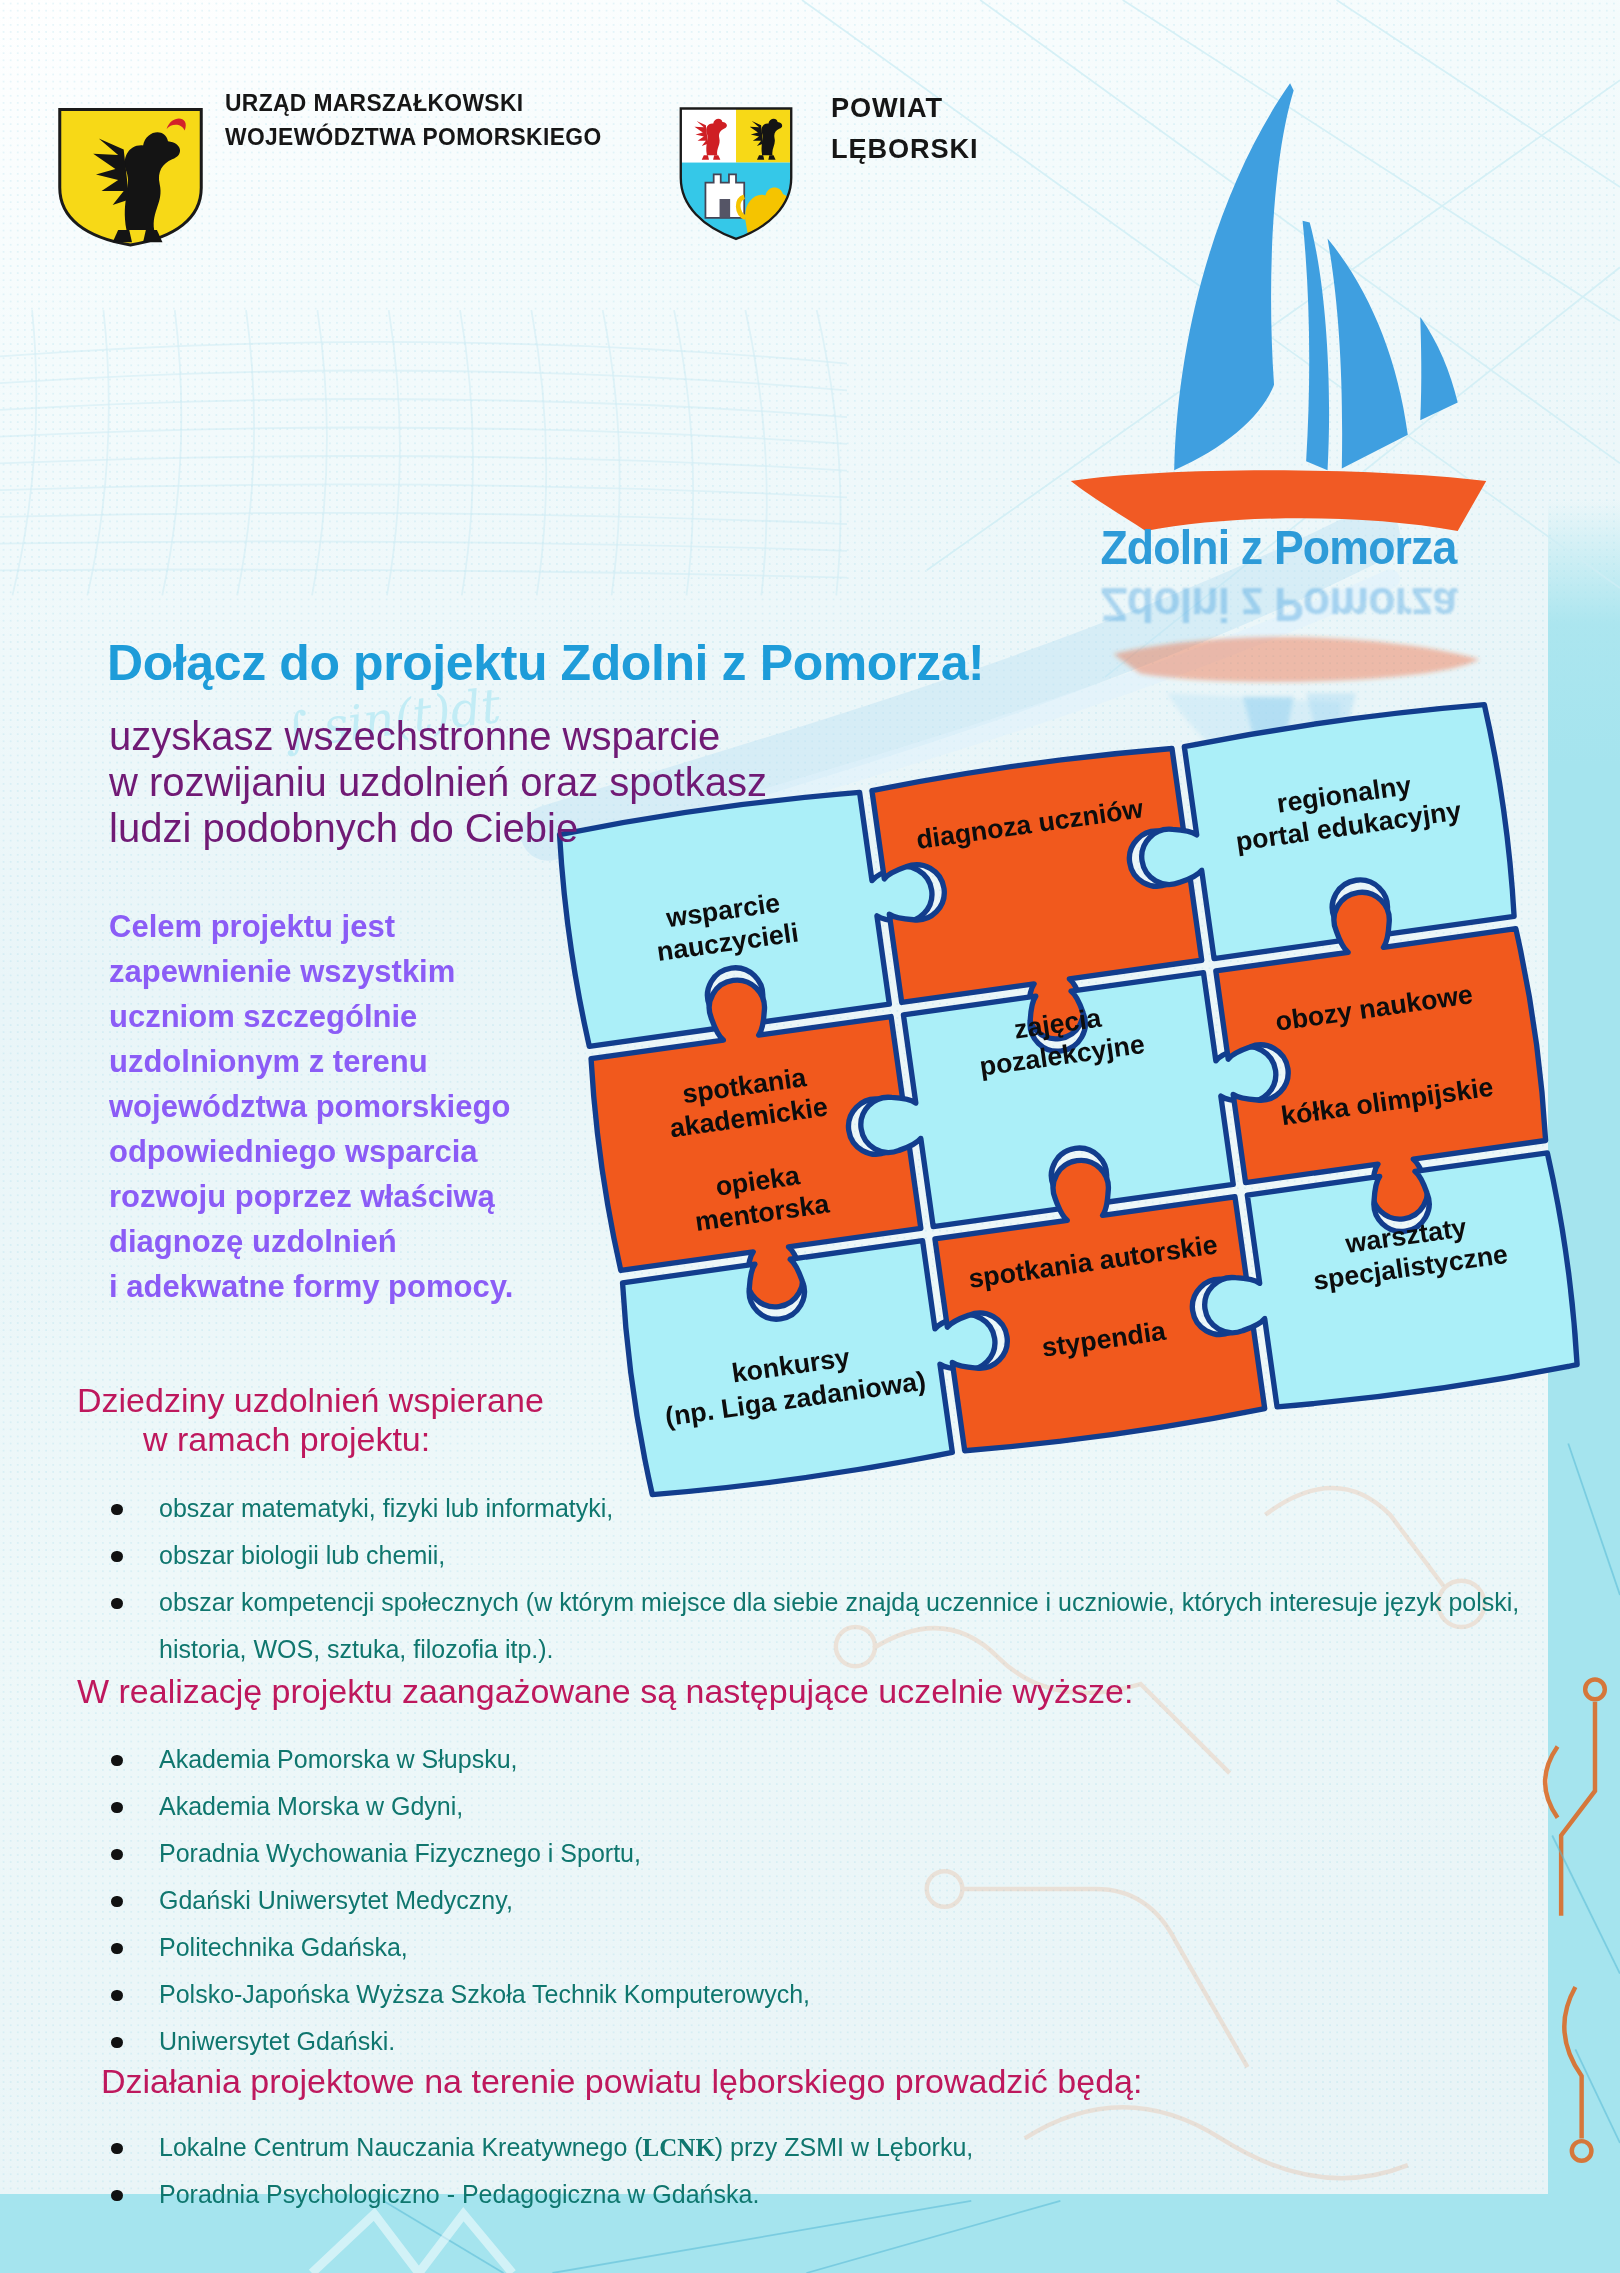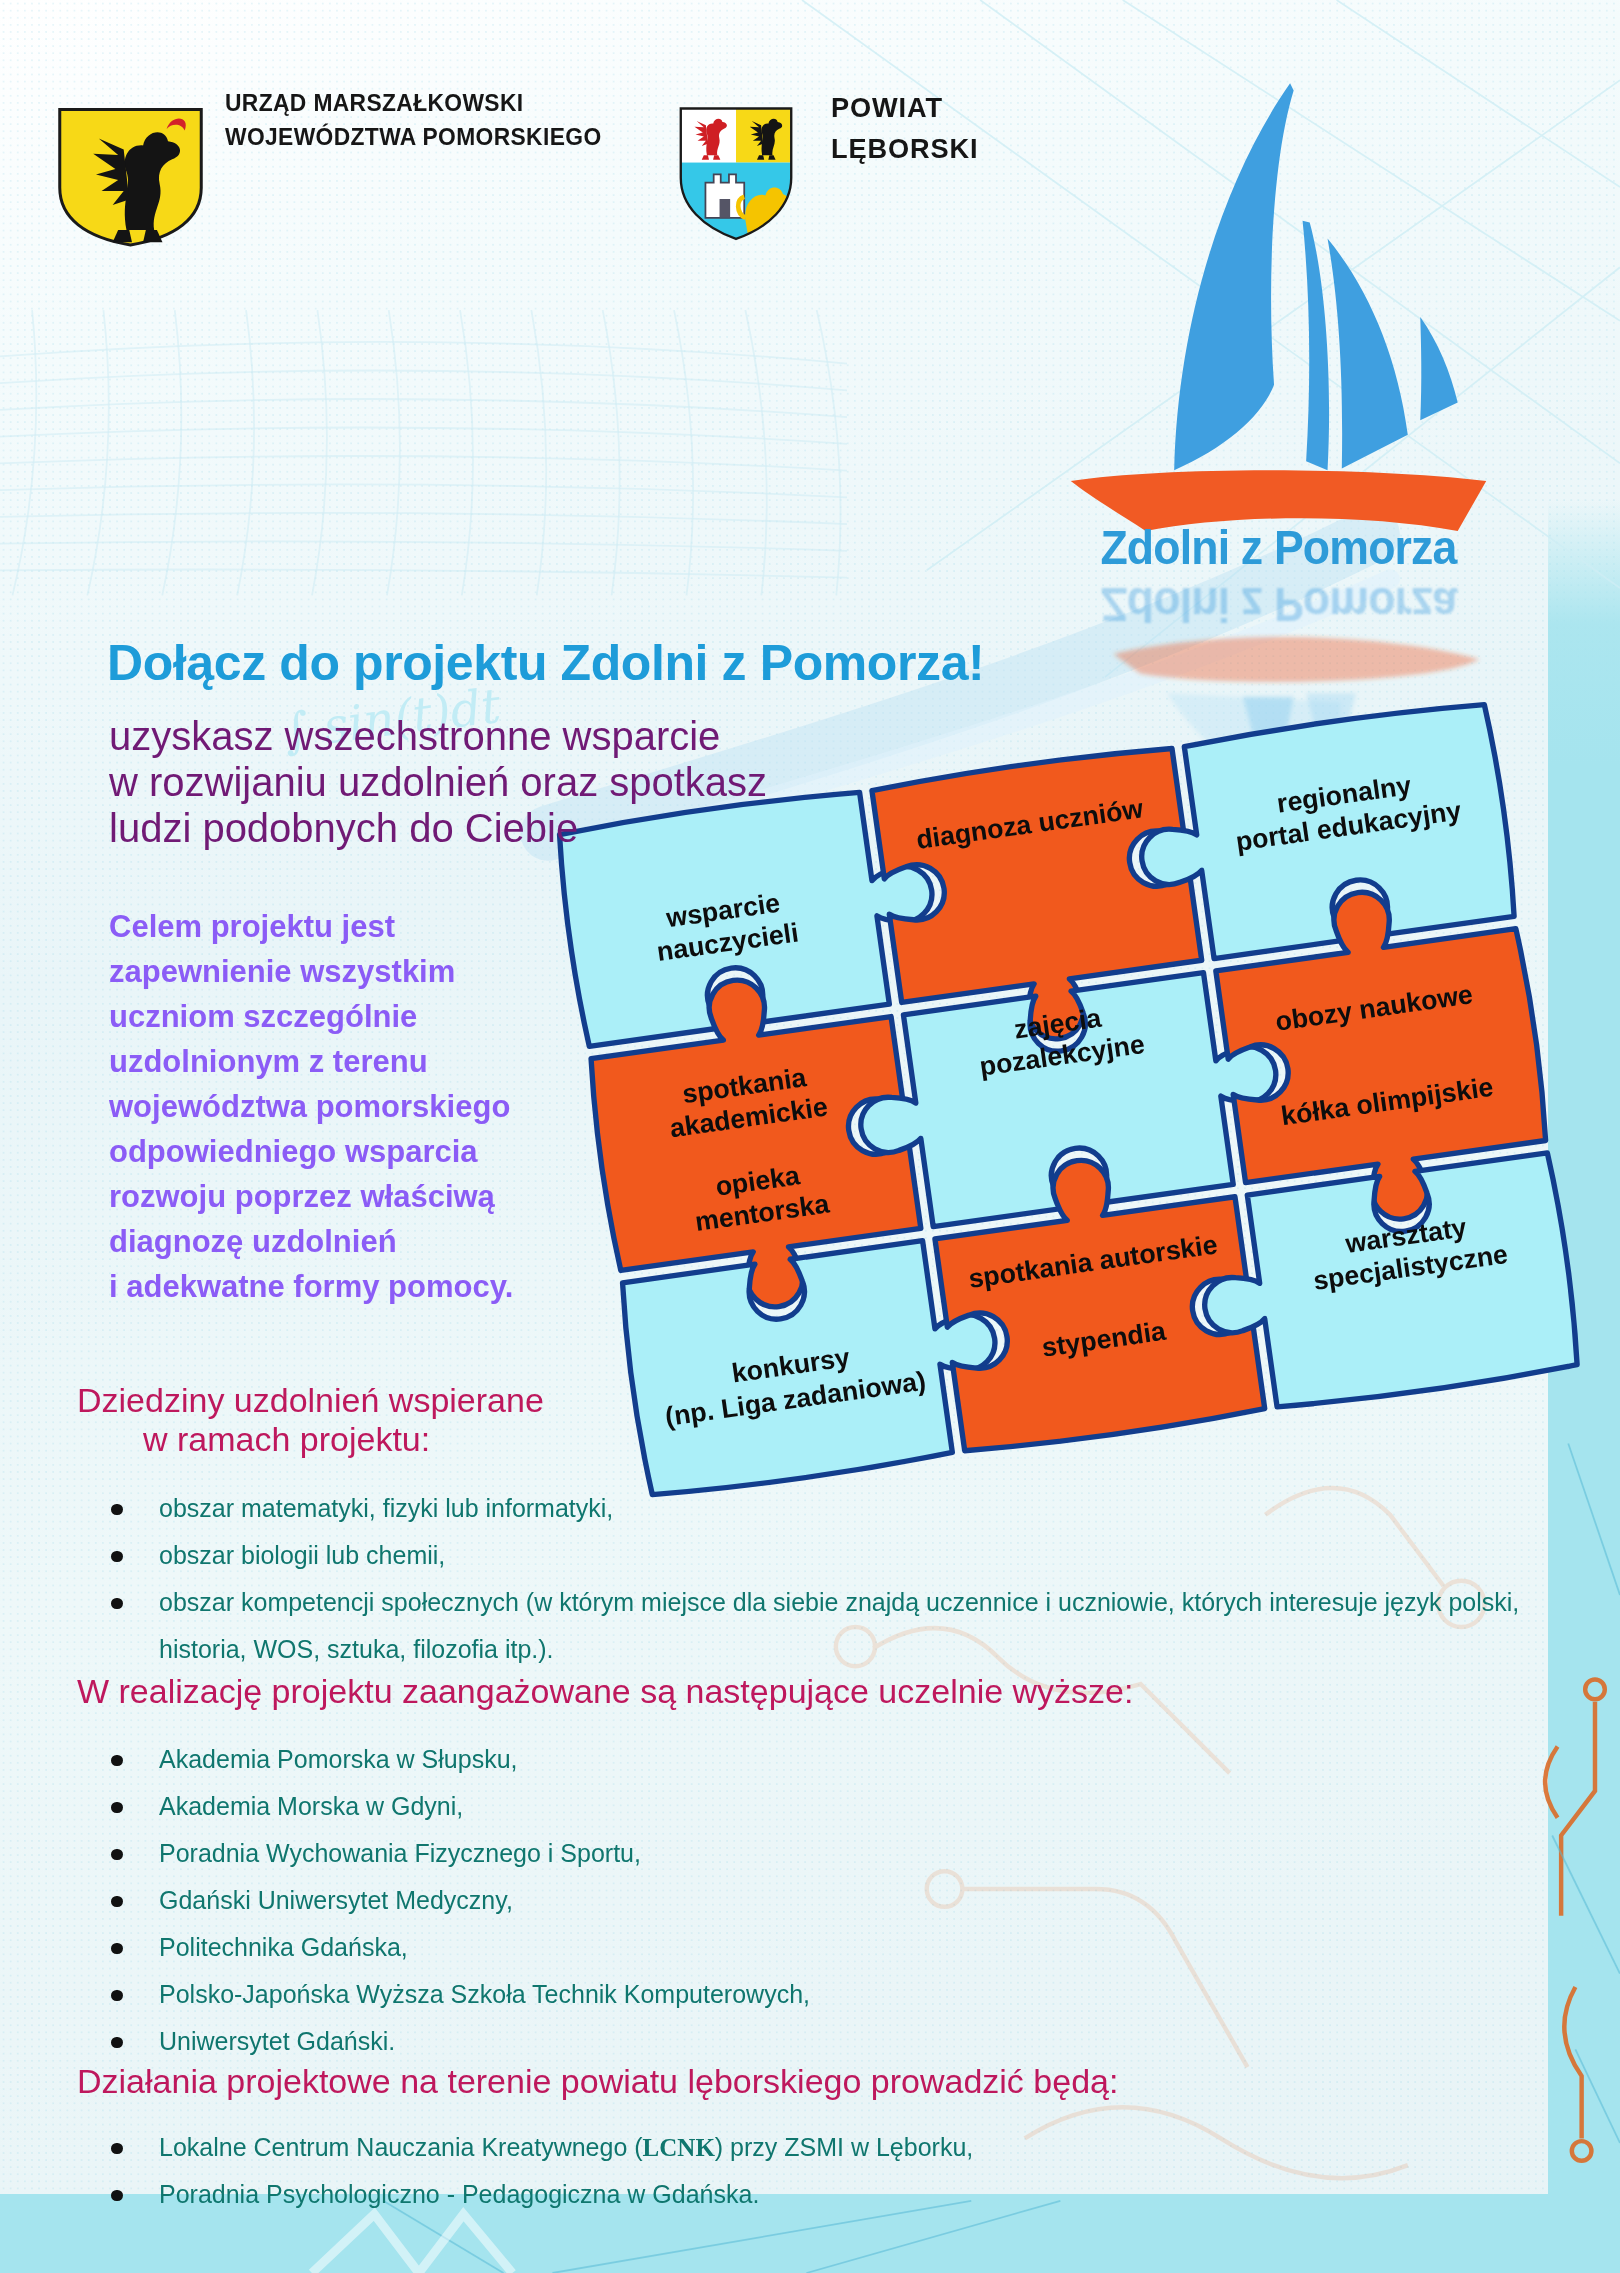--- a/index.html
+++ b/index.html
@@ -283,18 +283,18 @@
 <ul class="bullets" id="universities-list">
   <li>Akademia Pomorska w Słupsku,</li>
   <li>Akademia Morska w Gdyni,</li>
   <li>Poradnia Wychowania Fizycznego i Sportu,</li>
   <li>Gdański Uniwersytet Medyczny,</li>
   <li>Politechnika Gdańska,</li>
   <li>Polsko-Japońska Wyższa Szkoła Technik Komputerowych,</li>
   <li>Uniwersytet Gdański.</li>
 </ul>
 
-<div class="section-heading" style="top:2062px;">Działania projektowe na terenie powiatu lęborskiego prowadzić będą:</div>
+<div class="section-heading" style="top:2062px;margin-left:24px;">Działania projektowe na terenie powiatu lęborskiego prowadzić będą:</div>
 <ul class="bullets" id="local-list">
   <li><span>Lokalne Centrum Nauczania Kreatywnego (</span><span class="b">LCNK</span><span>) przy ZSMI w Lęborku,</span></li>
   <li><span>Poradnia Psychologiczno - Pedagogiczna w Gdańska.</span><span class="b"></span><span></span></li>
 </ul>
 
 
 </body></html>

